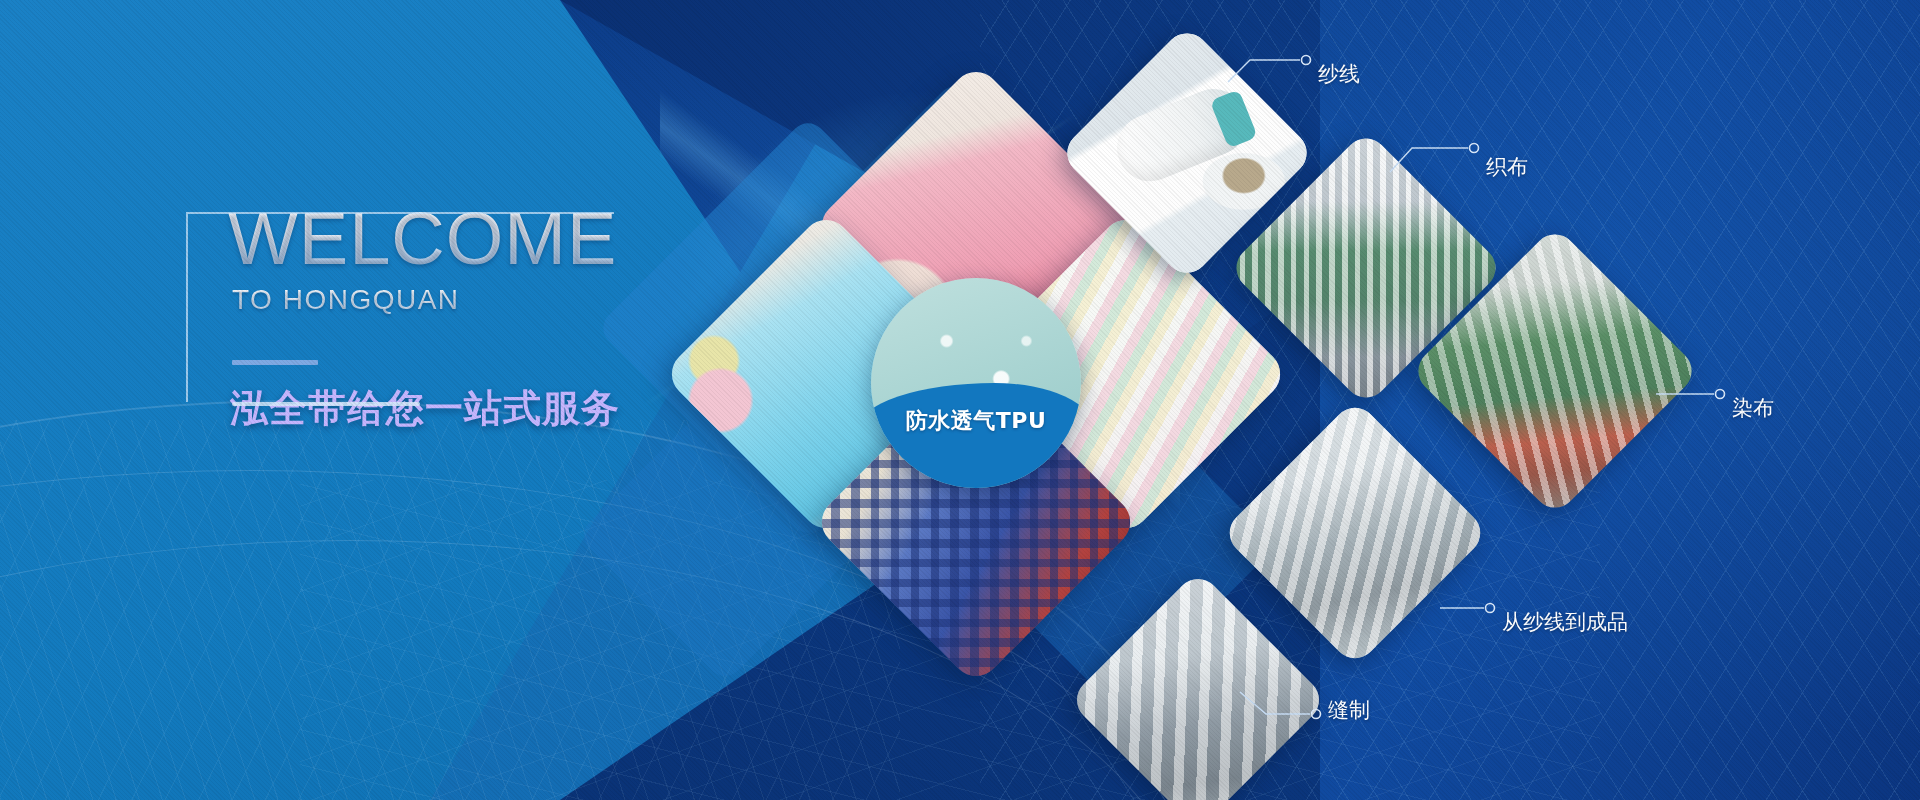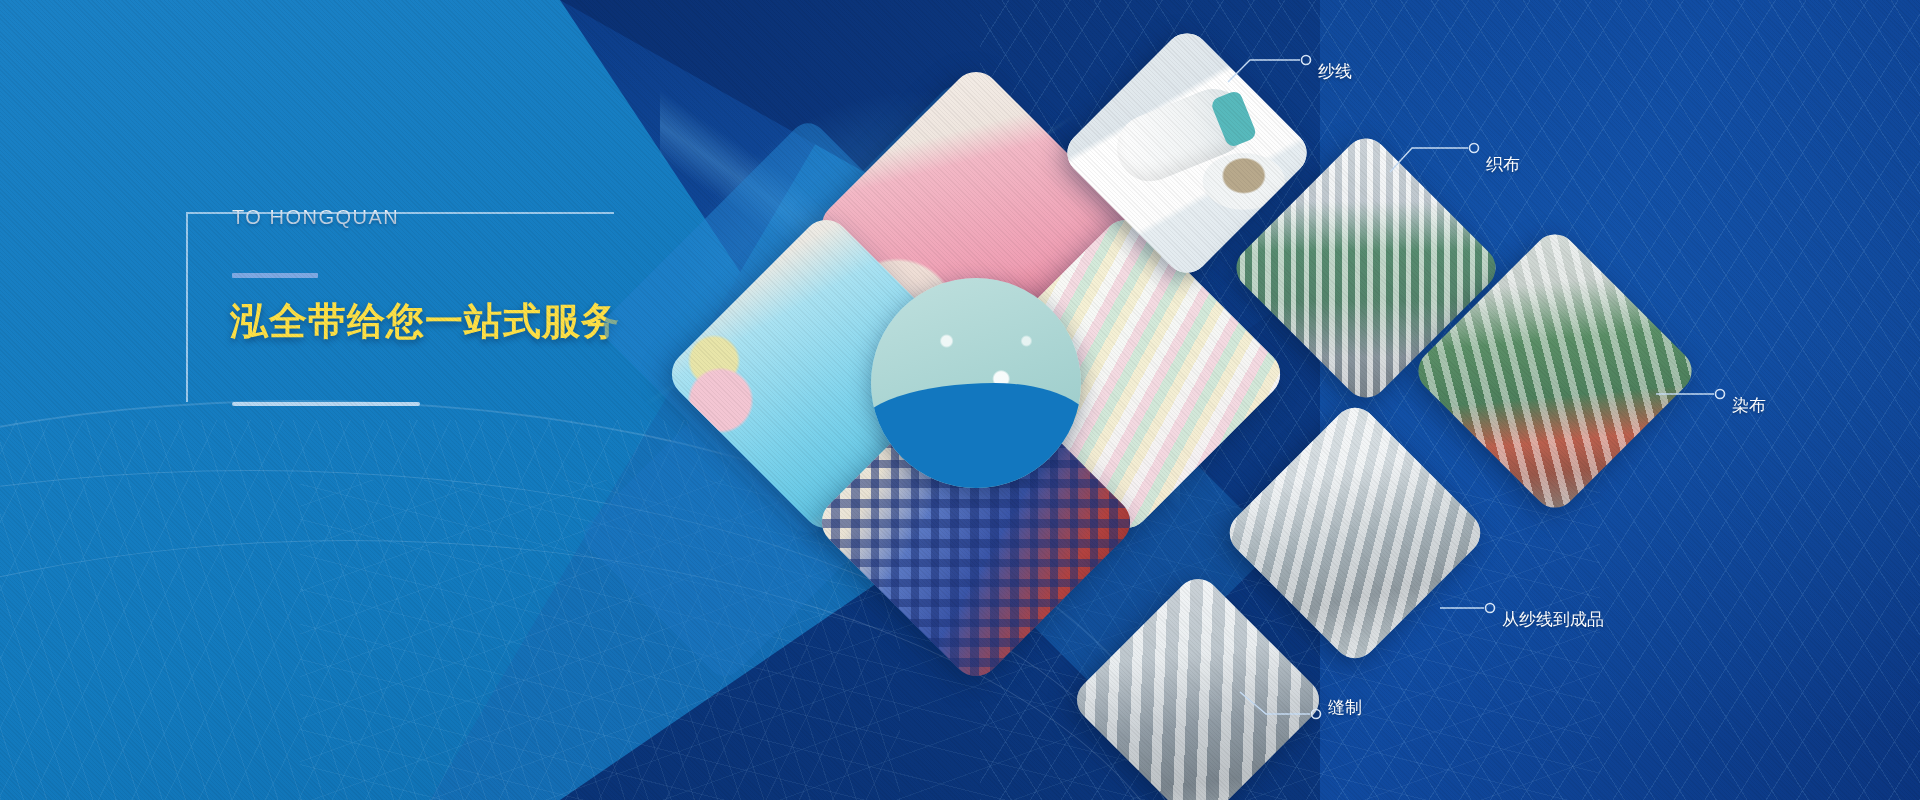--- a/index.html
+++ b/index.html
@@ -80,29 +80,29 @@
   .text-block{position:absolute;left:228px;top:200px;width:470px;}
   .bracket{position:absolute;left:-42px;top:12px;width:428px;height:190px;
     border-left:2px solid rgba(200,225,248,.75);
     border-top:2px solid rgba(200,225,248,.75);}
   .welcome{
     font-size:74px;line-height:78px;letter-spacing:1px;font-weight:400;margin:0;
     background:linear-gradient(180deg,#ffffff 0%,#f3f8ff 42%,#bfd6ef 78%,#9dbfe2 100%);
     -webkit-background-clip:text;background-clip:text;color:transparent;
     text-shadow:0 2px 4px rgba(0,30,70,.30);
     font-family:"Liberation Sans","DejaVu Sans",sans-serif;}
-  .to-line{font-size:20px;letter-spacing:1.5px;margin:6px 0 0 4px;font-weight:400;
+  .to-line{font-size:28px;letter-spacing:1.5px;margin:6px 0 0 4px;font-weight:400;
     background:linear-gradient(180deg,#ffffff 0%,#eaf2fb 45%,#b9d1ea 100%);
     -webkit-background-clip:text;background-clip:text;color:transparent;
     text-shadow:0 2px 3px rgba(0,30,70,.28);}
   .rule-sm{width:86px;height:5px;background:#7fa9e3;margin:44px 0 0 4px;border-radius:1px;}
   .cn-sub{font-size:27px;letter-spacing:10px;color:#f2f7fd;margin:34px 0 0 4px;font-weight:400;
     text-shadow:0 2px 4px rgba(0,25,60,.35);
     font-family:"DejaVu Sans","Liberation Sans",sans-serif;}
-  .cn-main{font-size:38px;letter-spacing:1px;color:#fde047;margin:18px 0 0 2px;font-weight:bold;
+  .cn-main{font-size:38px;letter-spacing:1px;color:#c4b5fd;margin:18px 0 0 2px;font-weight:bold;
     text-shadow:0 3px 6px rgba(0,25,60,.42);
     font-family:"DejaVu Sans","Liberation Sans",sans-serif;}
   .rule-lg{position:absolute;left:232px;top:402px;width:188px;height:4px;
     background:rgba(214,233,250,.85);border-radius:2px;}
 
   
   .cluster{position:absolute;left:716px;top:120px;width:520px;height:520px;}
   .dia{position:absolute;width:232px;height:232px;transform:rotate(45deg);
     border-radius:24px;overflow:hidden;box-shadow:0 8px 26px rgba(2,22,55,.35);}
   .dia > .inner{position:absolute;inset:0;transform:rotate(-45deg) scale(1.42);
@@ -183,21 +183,21 @@
   .ph-lam{background:
       repeating-linear-gradient(104deg, rgba(255,255,255,.6) 0 6px, rgba(190,200,205,.3) 6px 13px),
       linear-gradient(168deg,#eef2f4 0%,#dbe2e6 30%,#9aa7ae 52%,#7a858c 70%,#b9c3c8 90%);}
   .ph-sew{background:
       repeating-linear-gradient(92deg, rgba(255,255,255,.55) 0 7px, rgba(150,160,170,.3) 7px 16px),
       linear-gradient(172deg,#e8edf0 0%,#cfd8dd 34%,#8d99a2 58%,#6d7880 78%,#aeb8be 100%);}
 
   
   .conn{position:absolute;pointer-events:none;}
   .conn svg{display:block;overflow:visible;}
-  .conn .lbl{position:absolute;white-space:nowrap;color:#ffffff;font-size:17px;
+  .conn .lbl{position:absolute;white-space:nowrap;color:#ffffff;font-size:21px;
     font-family:Liberation Sans, sans-serif;
     text-shadow:0 1px 3px rgba(0,25,60,.55);}
   .c-yarn{left:1228px;top:52px;}
   .c-yarn .lbl{left:90px;top:8px;}
   .c-weave{left:1390px;top:140px;}
   .c-weave .lbl{left:96px;top:13px;}
   .c-dye{left:1656px;top:386px;}
   .c-dye .lbl{left:76px;top:8px;}
   .c-lam{left:1440px;top:600px;}
   .c-lam .lbl{left:62px;top:8px;}
@@ -227,20 +227,21 @@
   <div class="ray"></div>
   <div class="flare">
     <div class="glow"></div>
       <div class="beam"></div>
       <div class="beam2"></div>
       <div class="core"></div>
   </div>
 
   <div class="text-block">
     <div class="bracket"></div>
+    <div class="welcome">WELCOME</div>
     <div class="to-line">TO HONGQUAN</div>
     <div class="rule-sm"></div>
     <div class="cn-main">泓全带给您一站式服务</div>
   </div>
   <div class="rule-lg"></div>
 
   <div class="deco deco4"></div>
   <div class="deco deco1"></div>
   <div class="deco deco3"></div>
   <div class="deco deco2"></div>
@@ -255,20 +256,21 @@
     <div class="dia d-right">
         <div class="inner ph-mats"></div>
       </div>
     <div class="dia d-bot">
         <div class="inner ph-bibs"></div>
       </div>
 
     <div class="badge">
       <div class="water"></div>
       <div class="wave"></div>
+      <div class="btext">防水透气TPU</div>
     </div>
   </div>
 
   <div class="pd pd-yarn">
     <div class="inner ph-yarn">
         <span class="spool"></span>
         <span class="cap"></span>
         <span class="ring"></span>
       </div>
   </div>

